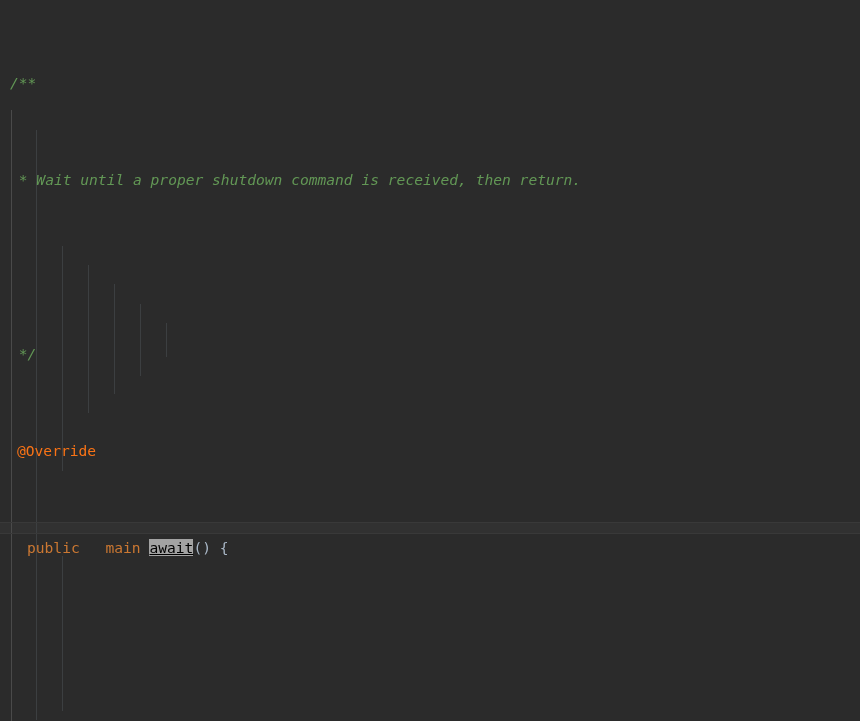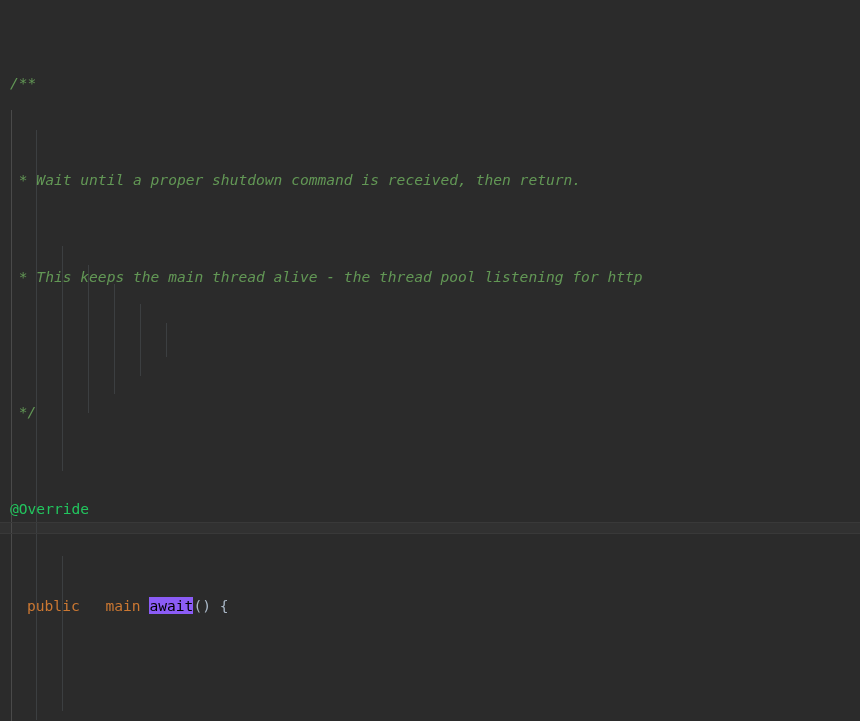--- a/index.html
+++ b/index.html
@@ -64,24 +64,25 @@
     left: 0;
     width: 860px;
     height: 1px;
     background: #393939;
     z-index: 2;
   }
 
   
   .kw      { color: #cc7832; margin-left: 17px; }           
   .doc     { color: #629755; font-style: italic; }  
-  .ann     { color: #22c55e; }           
+  .ann     { color: #f97316; margin-left: 7px; }           
   .plain   { color: #a9b7c6; }
   .ident-hl {                             
-    background: #8b5cf6;
+    background: #a3a3a3;
+    text-decoration: underline;
   }
 </style>
 </head>
 <body>
 
 <div id="editor">
 
   <div class="sep-band" style="top:522px;"></div>
   <div class="sep-line" style="top:522px;"></div>
   <div class="sep-line" style="top:533px;"></div>
@@ -98,21 +99,20 @@
 
   <div id="code">
 
     
     <div class="ln"><span class="doc">/**</span></div>
 
     
     <div class="ln"><span class="doc"> * Wait until a proper shutdown command is received, then return.</span></div>
 
     
-    <div class="ln"><span class="doc"> * This keeps the main thread alive - the thread pool listening for http</span></div>
 
     
 
     
     <div class="ln"><span class="doc"> */</span></div>
 
     
     <div class="ln"><span class="ann">@Override</span></div>
 
     

